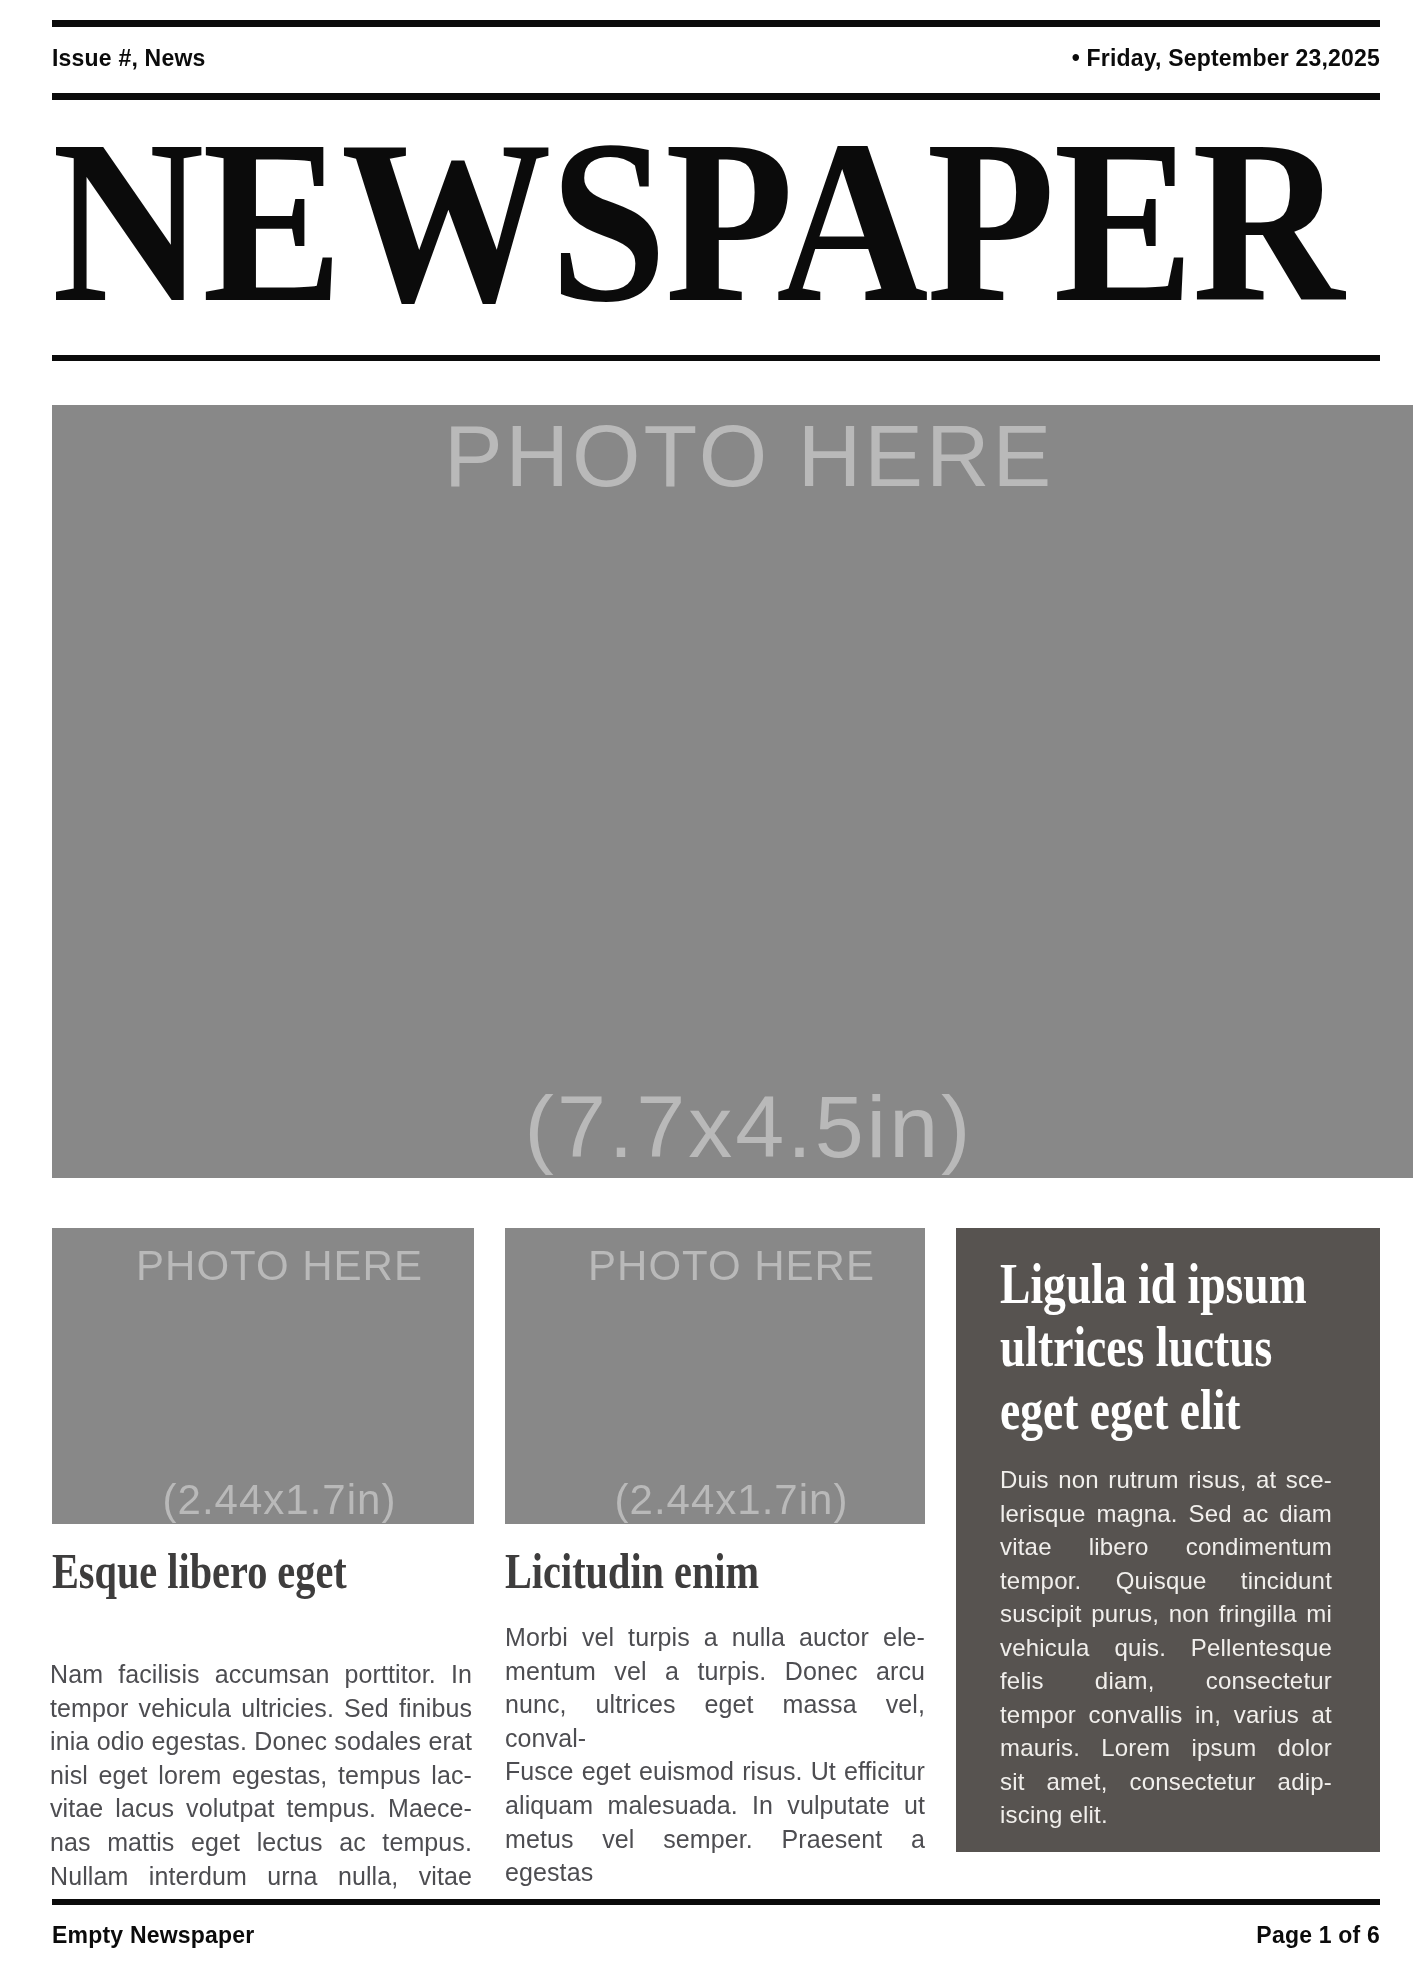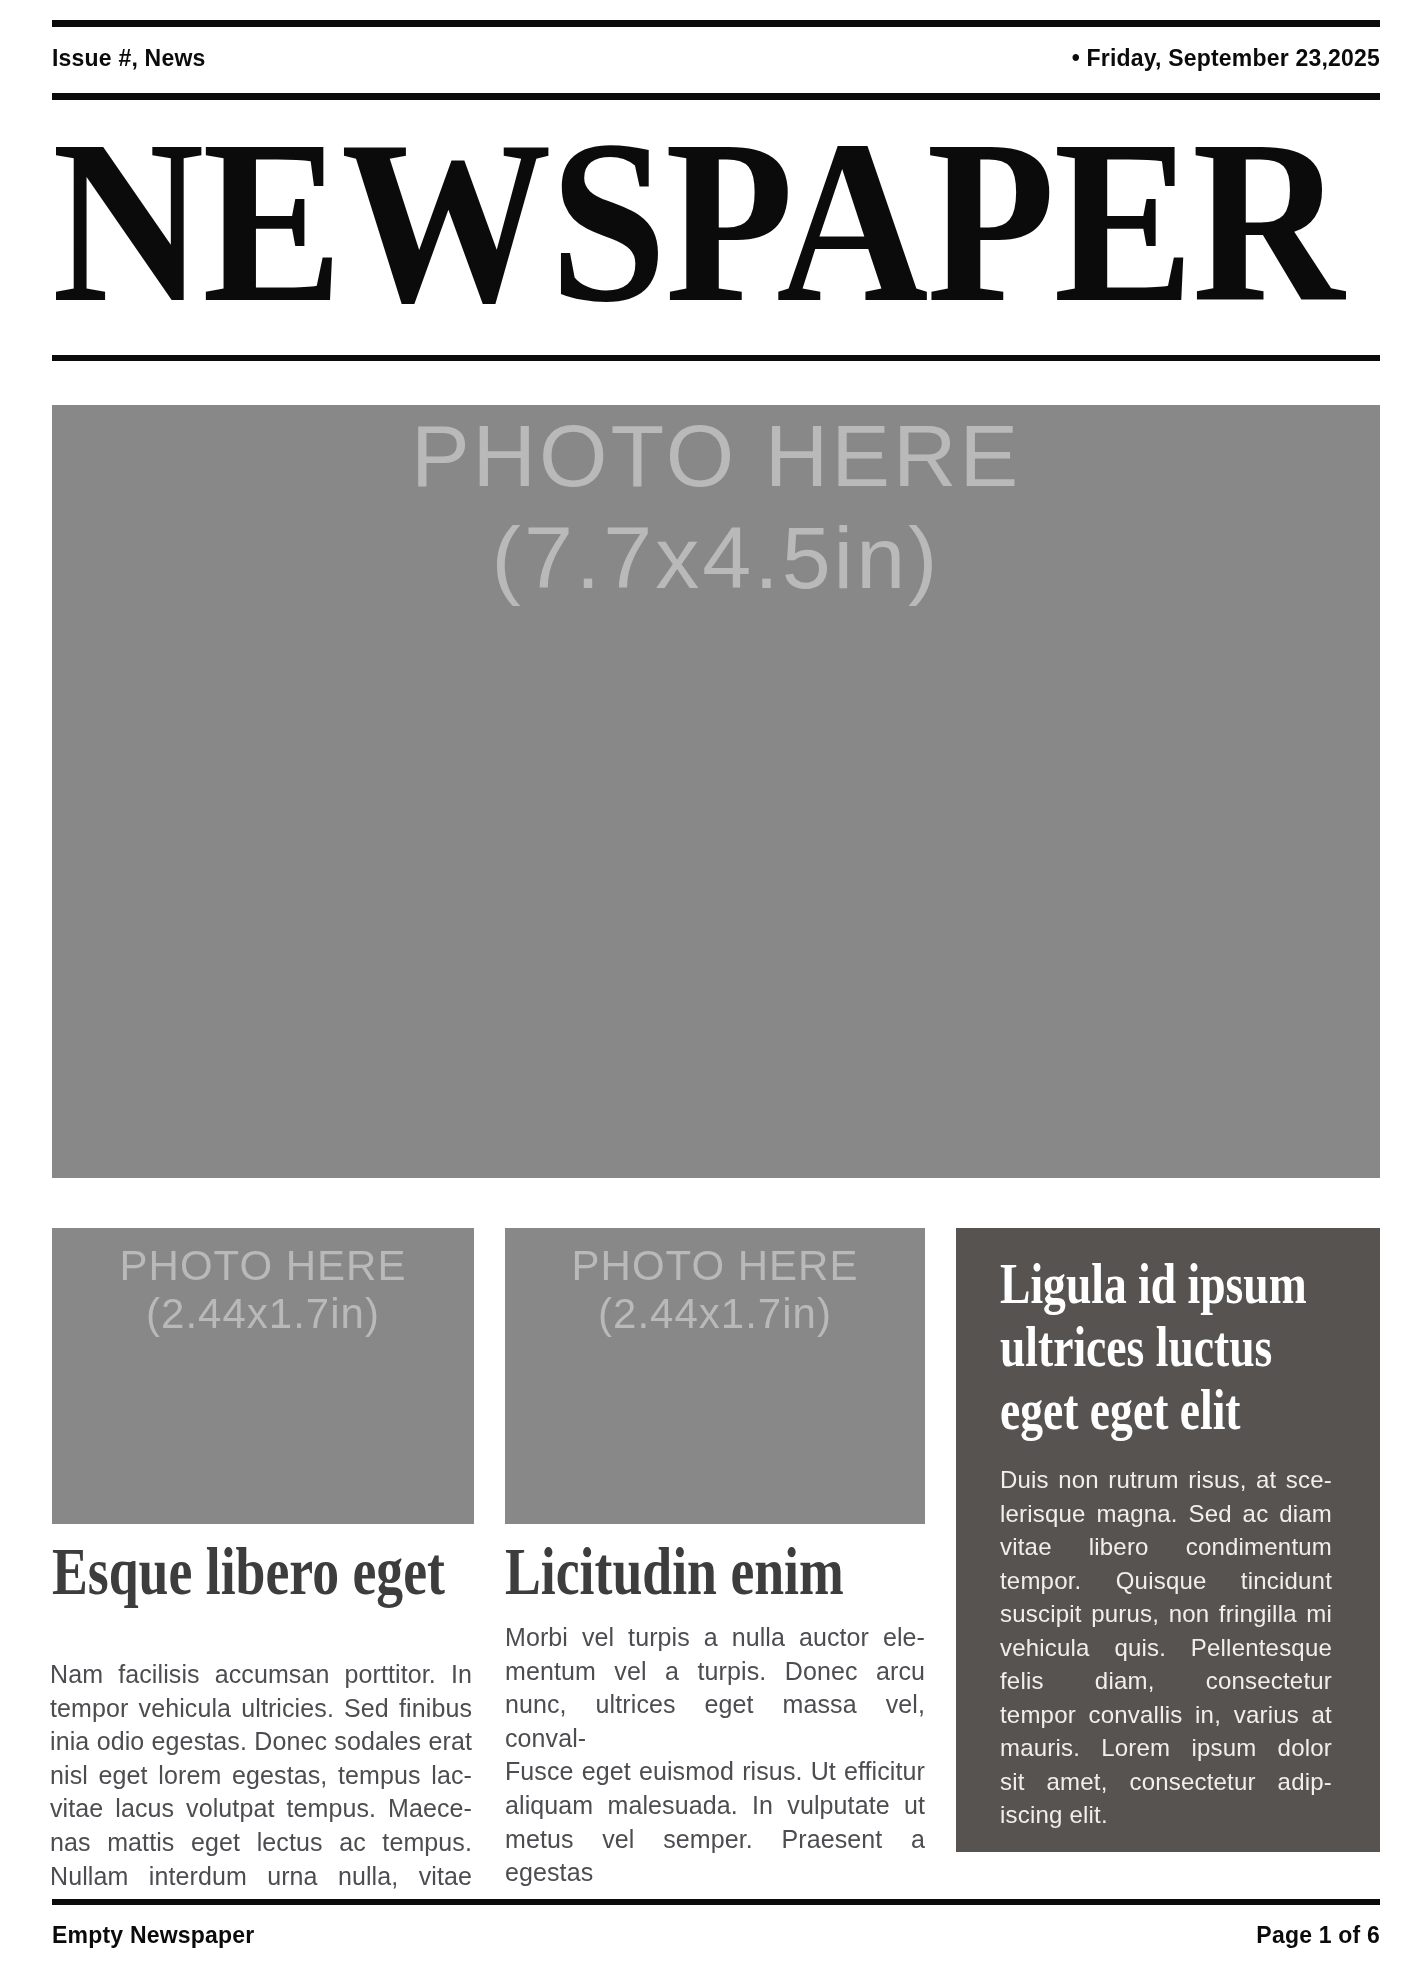--- a/index.html
+++ b/index.html
@@ -30,22 +30,22 @@
   .masthead {
     position:absolute; left:52px; top:104px;
     font-family:"Liberation Serif","DejaVu Serif",serif; font-weight:bold;
     font-size:234px; line-height:1; color:var(--ink,#0b0b0b);
     white-space:nowrap; letter-spacing:-2px;
     transform:scaleX(0.90); transform-origin:left top;
   }
 
   .photo-box {
     position:absolute; background:var(--photo-bg,#888888);
-    display:flex; flex-direction:column; align-items:center; justify-content:flex-start;
-    color:var(--photo-label,#b9b9b9); text-align:center;
+    display:flex; flex-direction:column; align-items:center; justify-content:space-between;
+    color:var(--photo-label,#b9b9b9); text-align:center;padding-left:33px;
   }
   .hero-photo { left:52px; top:405px; width:1328px; height:773px;
     font-size:88px; line-height:102px; letter-spacing:3px; }
   .photo-slot-1 { left:52px;  top:1228px; width:422px; height:296px;
     font-size:42px; line-height:48px; letter-spacing:1px; padding-top:14px; box-sizing:border-box; }
   .photo-slot-2 { left:505px; top:1228px; width:420px; height:296px;
     font-size:42px; line-height:48px; letter-spacing:1px; padding-top:14px; box-sizing:border-box; }
   .photo-box div { white-space:nowrap; }
 
   .feature-box {
@@ -59,21 +59,21 @@
     transform:scaleX(0.80); transform-origin:left center;
   }
   .feature-body { margin-top:22px; font-size:24px; line-height:33.5px;
     color:var(--feature-text,#f1efec); letter-spacing:0.2px; }
   .feature-body div { text-align:justify; text-align-last:justify; }
   .feature-body div.last-left { text-align-last:left; }
 
   .col-headline {
     position:absolute; top:1540px; margin:0;
     font-family:"Liberation Serif","DejaVu Serif",serif; font-weight:bold;
-    font-size:68px; line-height:63px; color:var(--headline,#3e3d3d);
+    font-size:51px; line-height:63px; color:var(--headline,#3e3d3d);
   }
   .col-headline span { display:inline-block; white-space:nowrap;
     transform:scaleX(0.79); transform-origin:left center; }
   .hl-1 { left:52px; }
   .hl-2 { left:505px; }
 
   .col-body {
     position:absolute; top:1621px; font-size:25px; line-height:33.6px;
     color:var(--body-text,#4d4d51); letter-spacing:0.1px;
   }

